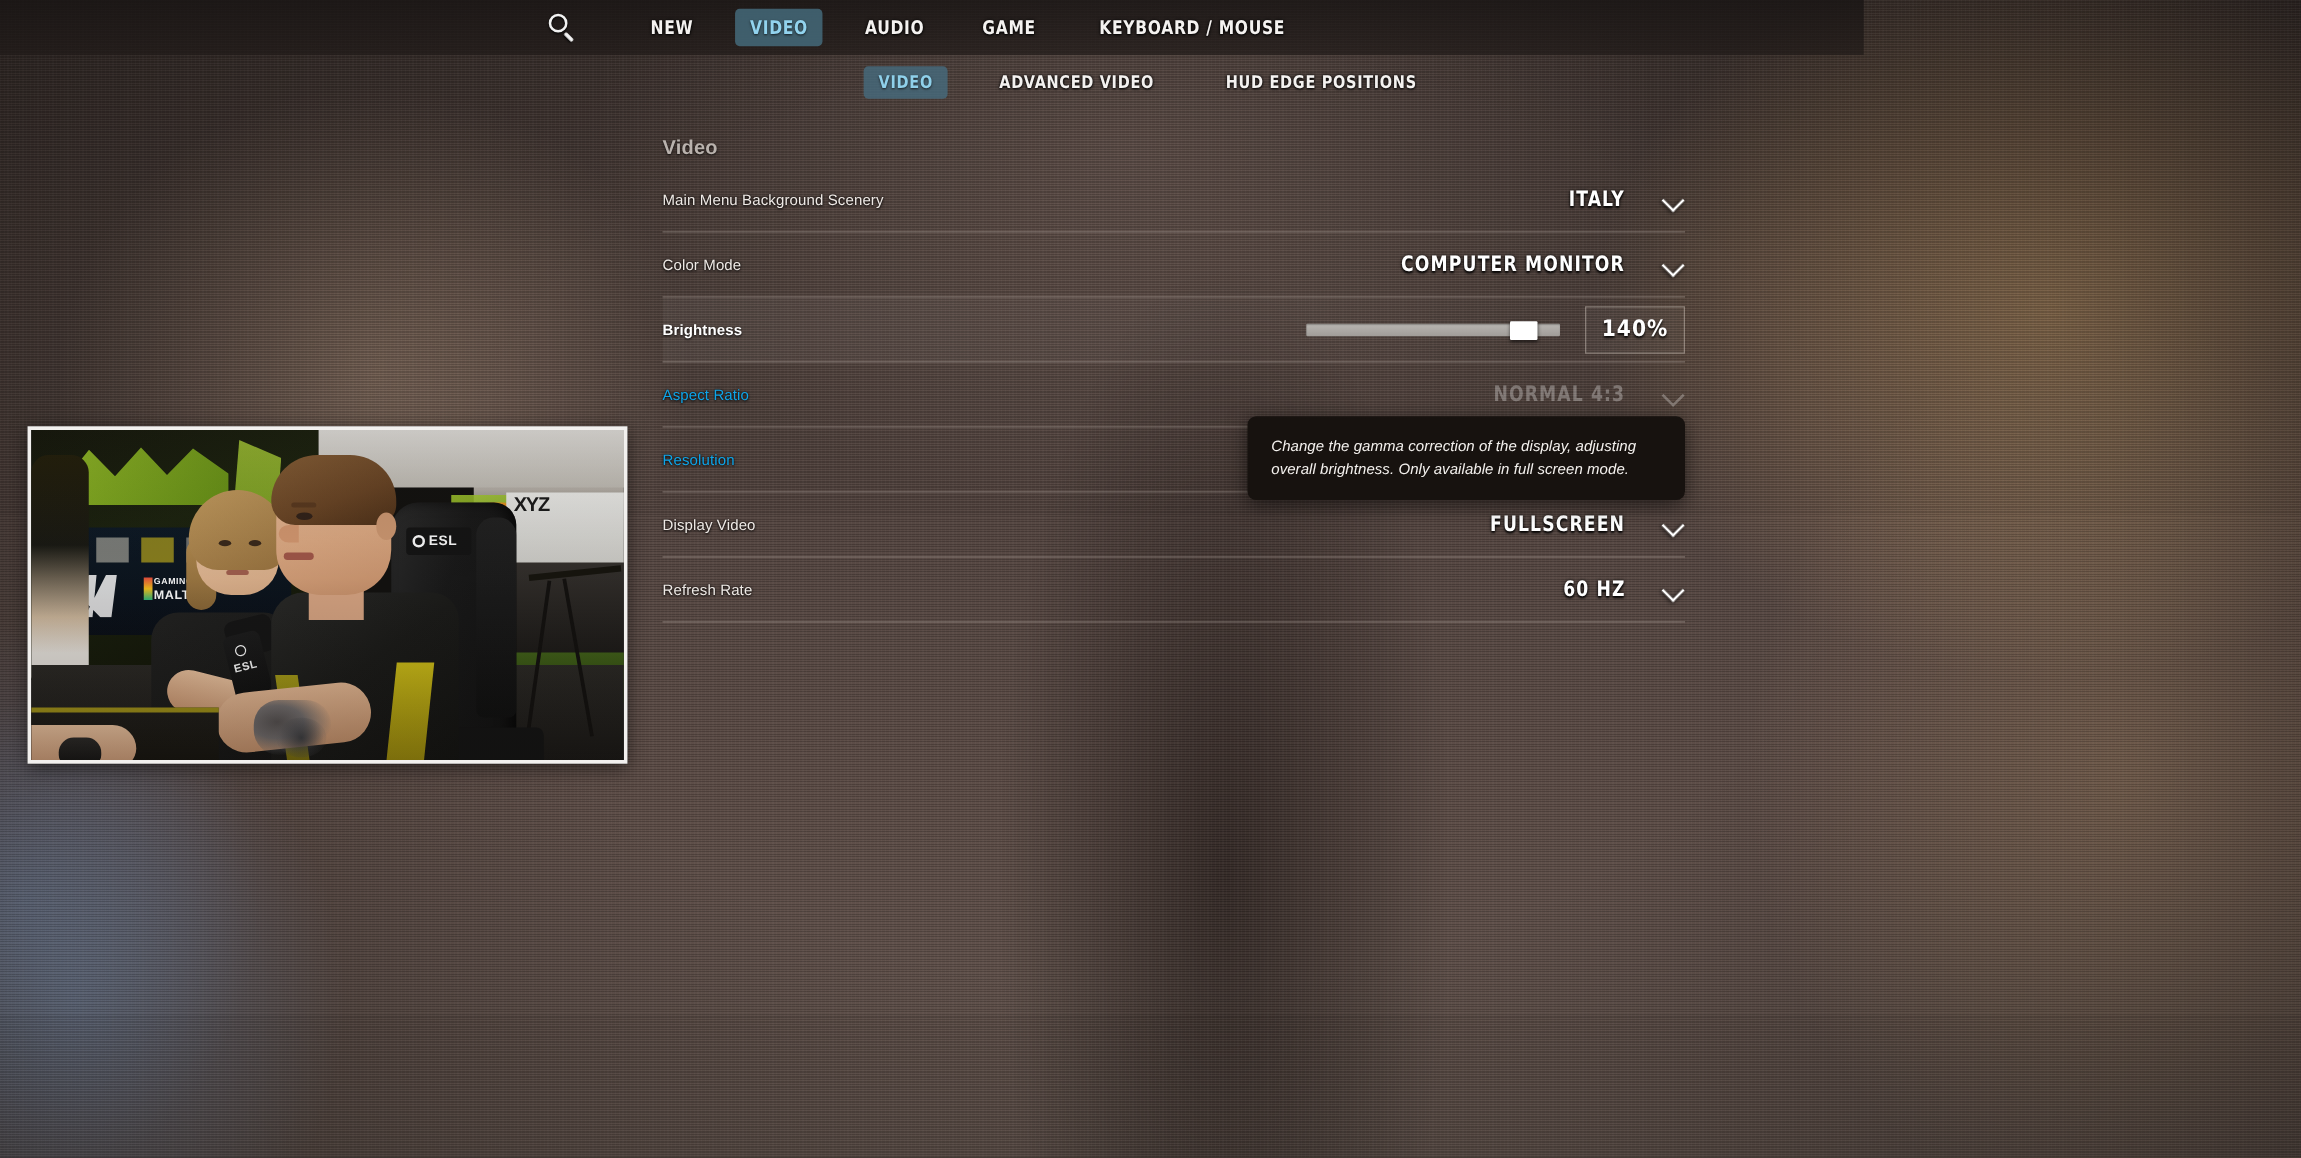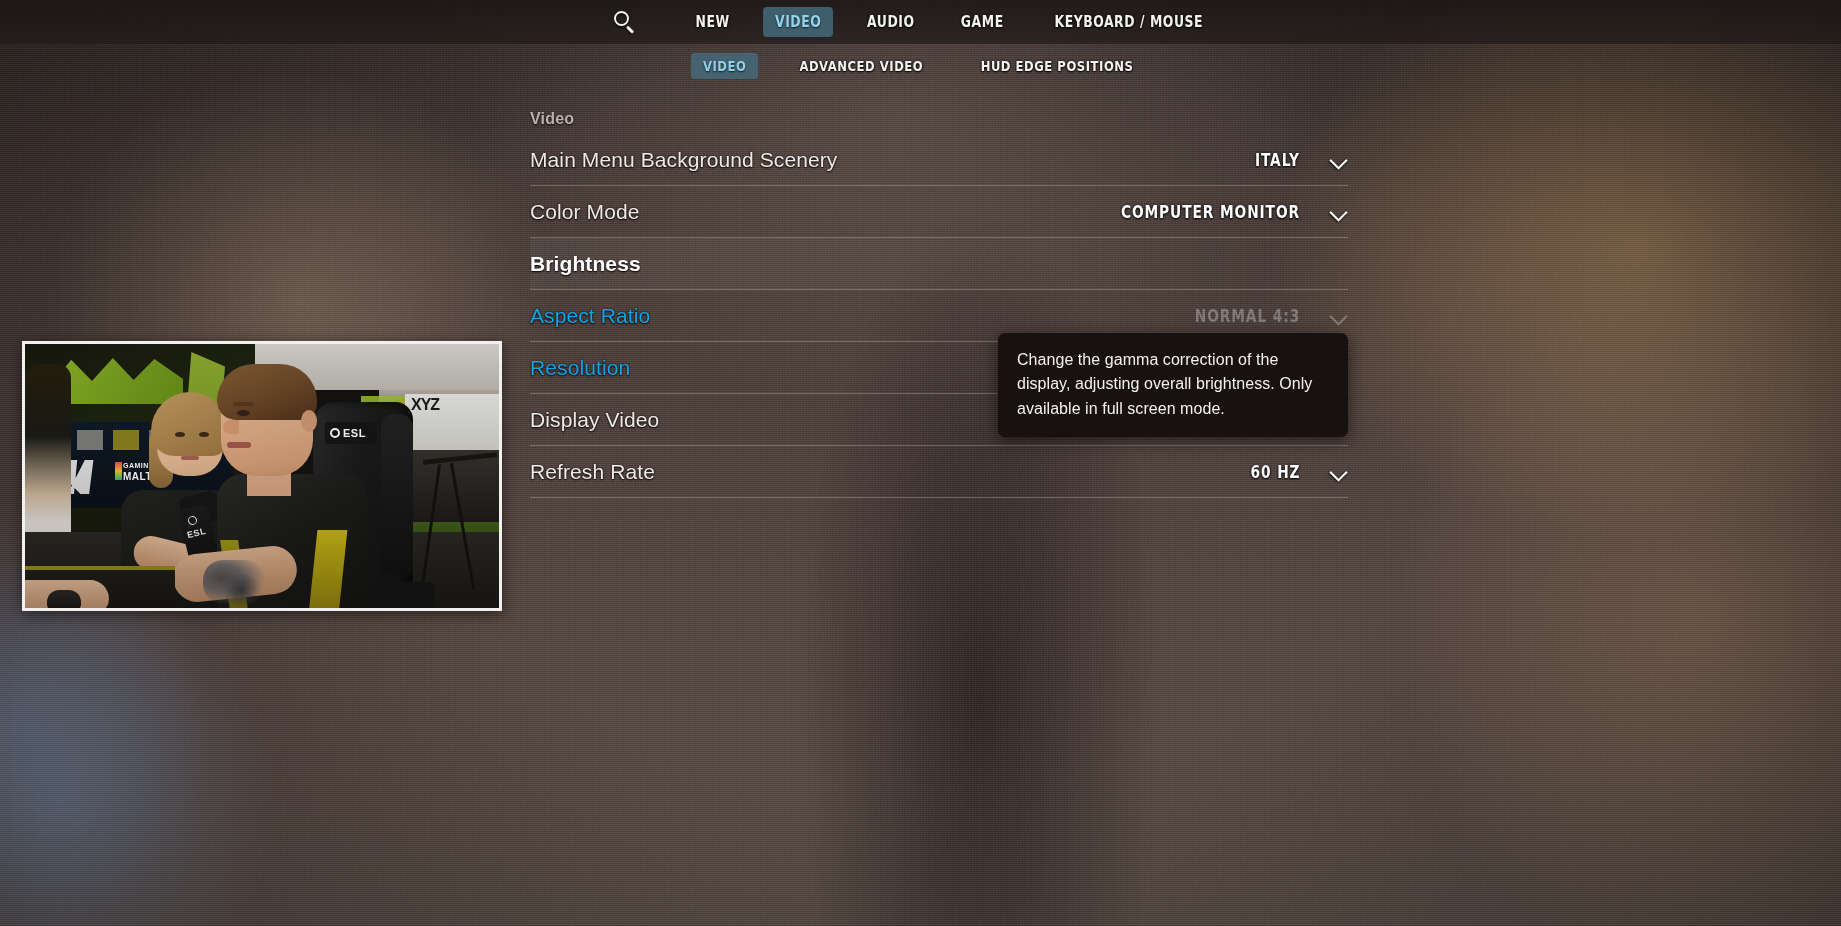--- a/index.html
+++ b/index.html
@@ -37,21 +37,21 @@
     pointer-events:none;
   }
   #bg-vignette {
     position:absolute; inset:0;
     background:radial-gradient(ellipse 1200px 820px at 50% 45%, rgba(0,0,0,0) 45%, rgba(0,0,0,0.34) 100%);
     pointer-events:none;
   }
 
   
   #header {
-    position:absolute; left:0; top:0; width:1841px; height:44px;
+    position:absolute; left:0; top:0; width:1491px; height:44px;
     background:linear-gradient(180deg, rgba(25,21,20,0.82) 0%, rgba(32,26,24,0.70) 100%);
     display:flex; align-items:center; justify-content:center;
   }
   #header-inner { display:flex; align-items:center; gap:0px; }
   .search-icon { width:26px; height:26px; margin-right:36px; position:relative; cursor:pointer; }
   .search-icon .ring {
     position:absolute; left:3px; top:2px; width:15px; height:15px;
     border:2.4px solid #f2f2f2; border-radius:50%;
     filter:drop-shadow(0 1px 1px rgba(0,0,0,0.9));
   }
@@ -97,21 +97,21 @@
   .row {
     position:relative; height:52px;
     display:flex; align-items:center; justify-content:space-between;
     border-bottom:1px solid rgba(225,215,205,0.30);
   }
   .row:first-of-type { border-top:none; }
   .row.hovered { background:linear-gradient(90deg, rgba(255,255,255,0.045), rgba(255,255,255,0.015) 60%, rgba(255,255,255,0) 100%); }
   .row.last { border-bottom:none; }
 
   .row-label {
-    font-size:21px; color:#efeae6; letter-spacing:0.1px;
+    font-size:12px; color:#efeae6; letter-spacing:0.1px;
     text-shadow:0 1px 2px rgba(0,0,0,0.9), 0 0 2px rgba(0,0,0,0.6);
   }
   .row.hovered .row-label { color:#ffffff; font-weight:bold; text-shadow:0 1px 2px rgba(0,0,0,1); }
   .row.dimmed .row-label { color:#0ea5e9; }
 
   .row-right { display:flex; align-items:center; gap:30px; }
 
   .row-value {
     font-size:17px; font-weight:bold; color:#ffffff;
     letter-spacing:1.0px;
@@ -161,22 +161,23 @@
 
   
   #tooltip {
     position:absolute; left:998px; top:333px; width:350px;
     background:#17120f; border-radius:7px;
     padding:15px 19px 16px 19px;
     box-shadow:0 4px 16px rgba(0,0,0,0.55);
     z-index:40;
   }
   #tooltip p {
-    font-size:16px; line-height:1.52; color:#f4f1ee;
+    font-size:12px; line-height:1.52; color:#f4f1ee;
     letter-spacing:0.05px;
+    font-style:italic;
   }
 
   
   #pip {
     position:absolute; left:22px; top:341px; width:480px; height:270px;
     border:3px solid #f2f0ee; background:#0a0a0a; overflow:hidden;
     box-shadow:0 3px 14px rgba(0,0,0,0.5);
   }
   #pip-scene { position:absolute; inset:0; overflow:hidden; }
 
@@ -338,20 +339,28 @@
   <div class="row">
     <div class="row-label">Color Mode</div>
     <div class="row-right">
       <div class="row-value">COMPUTER MONITOR</div>
       <div class="chev"></div>
     </div>
   </div>
 
   <div class="row hovered">
     <div class="row-label">Brightness</div>
+    <div class="row-right slider-wrap">
+      <div class="slider">
+        <div class="slider-knob" style="left: 163px;"></div>
+      </div>
+      <div class="value-box">
+        <span>140%</span>
+      </div>
+    </div>
   </div>
 
   <div class="row dimmed">
     <div class="row-label">Aspect Ratio</div>
     <div class="row-right">
       <div class="row-value">NORMAL 4:3</div>
       <div class="chev"></div>
     </div>
   </div>
 

